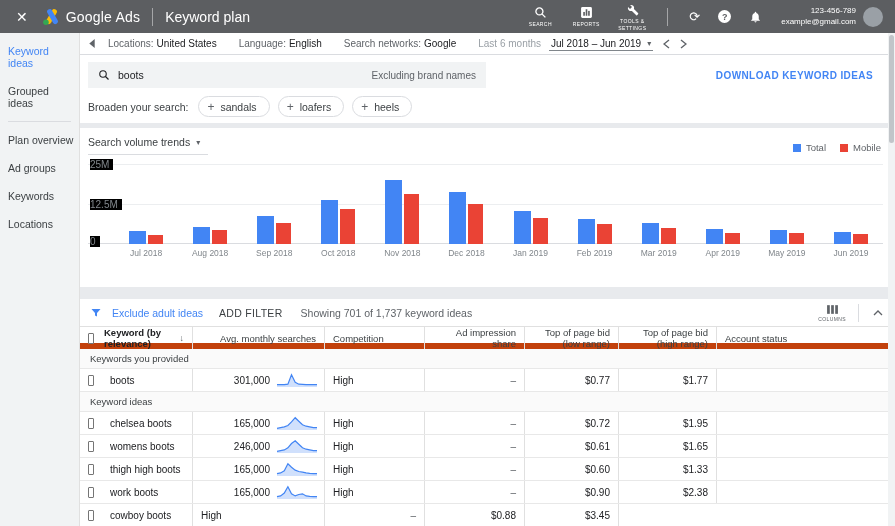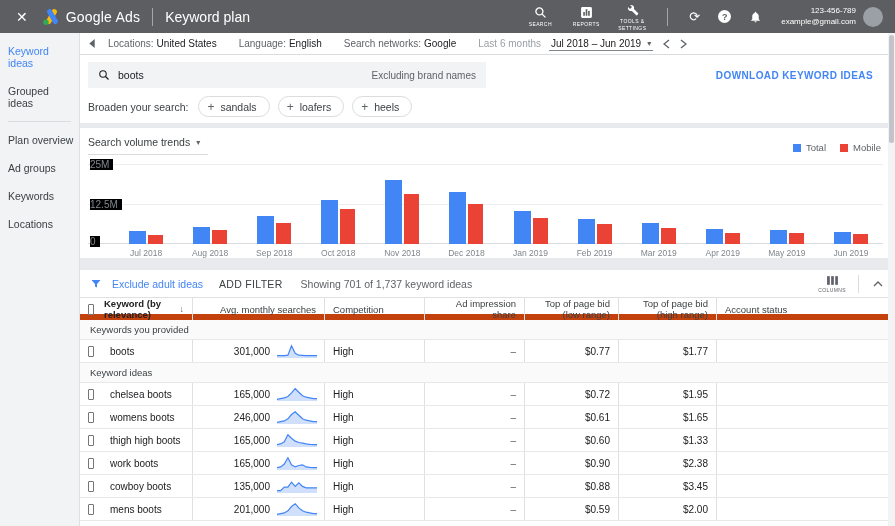--- a/index.html
+++ b/index.html
@@ -43,21 +43,21 @@
   .search-row { display:flex; align-items:center; }
   .search-box { width:398px; height:26px; background:#f1f3f4; display:flex; align-items:center; padding:0 10px; }
   .search-box .q { flex:1; font-size:10.5px; color:#202124; border:none; background:transparent; outline:none; font-family:inherit; margin-left:8px; }
   .search-note { font-size:10px; color:#5f6368; }
   .dl-link { margin-left:auto; font-size:10px; font-weight:bold; letter-spacing:.4px; color:var(--accent,#4285f4); cursor:pointer; padding-right:14px; }
   .broaden-row { display:flex; align-items:center; margin-top:8px; }
   .broaden-label { font-size:10.5px; color:#3c4043; margin-right:10px; }
   .chip { display:flex; align-items:center; border:1px solid #dadce0; border-radius:12px; height:21px; padding:0 12px 0 8px; margin-right:8px; font-size:10.5px; color:#3c4043; cursor:pointer; background:#fff; }
   .chip .plus { color:#5f6368; font-size:12px; margin-right:6px; }
 
-  .chart-card { background:#fff; margin-top:5px; height:130px; position:relative; flex-shrink:0; }
+  .chart-card { background:#fff; margin-top:5px; height:159px; position:relative; flex-shrink:0; }
   .chart-title { position:absolute; top:8px; left:8px; font-size:10.5px; color:#3c4043; display:flex; align-items:center; cursor:pointer; border-bottom:1px solid #dadce0; padding:0 8px 6px 0; }
   .legend { position:absolute; top:14px; right:14px; display:flex; align-items:center; font-size:9.5px; color:#5f6368; }
   .legend-item { display:flex; align-items:center; margin-left:14px; }
   .legend .sw { width:8px; height:8px; margin-right:5px; }
   .plot { position:absolute; top:36px; left:8px; right:12px; height:80px; }
   .gridline { position:absolute; left:0; right:0; border-top:1px solid #eceef0; }
   .gridline.g0 { top:0; } .gridline.g1 { top:50%; } .gridline.gbase { bottom:0; border-top:1px solid #dadce0; }
   .ytick { position:absolute; left:2px; font-size:10px; color:#80868b; background:#000000; padding-right:4px; }
   .yt2 { top:-5px; } .yt1 { top:calc(50% - 5px); } .yt0 { bottom:-3px; }
   .bars { position:absolute; left:26px; right:0; top:0; bottom:0; display:flex; }
@@ -456,27 +456,20 @@
           <span class="cell num dash vline">–</span>
           <span class="cell num vline">$0.90</span>
           <span class="cell num vline">$2.38</span>
           <span class="cell vline"></span>
         </div>
         <div class="tgrid data-row">
           <span class="cell">
             <span class="checkbox"></span>
           </span>
           <span class="cell">cowboy boots</span>
-          <span class="cell avg vline">
-            <span>135,000</span>
-            <svg class="spark" width="42" height="16">
-              <polygon points="1,15 1.0,12.6 4.6,12.6 8.3,9.1 11.9,9.1 15.5,4.1 19.2,8.4 22.8,4.8 26.5,8.4 30.1,9.8 33.7,9.8 37.4,9.8 41.0,9.8 41,15" fill="rgba(66,133,244,0.25)"></polygon>
-              <polyline points="1.0,12.6 4.6,12.6 8.3,9.1 11.9,9.1 15.5,4.1 19.2,8.4 22.8,4.8 26.5,8.4 30.1,9.8 33.7,9.8 37.4,9.8 41.0,9.8" fill="none" stroke="#4285f4" stroke-width="1.2"></polyline>
-            </svg>
-          </span>
           <span class="cell vline">High</span>
           <span class="cell num dash vline">–</span>
           <span class="cell num vline">$0.88</span>
           <span class="cell num vline">$3.45</span>
           <span class="cell vline"></span>
         </div>
         <div class="tgrid data-row">
           <span class="cell">
             <span class="checkbox"></span>
           </span>

